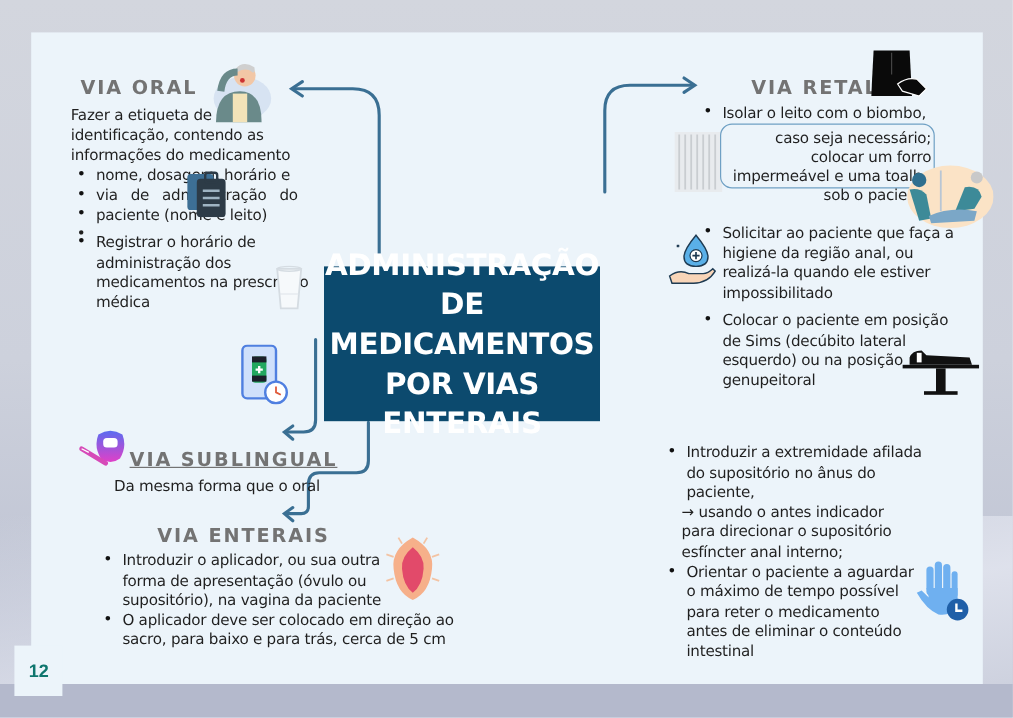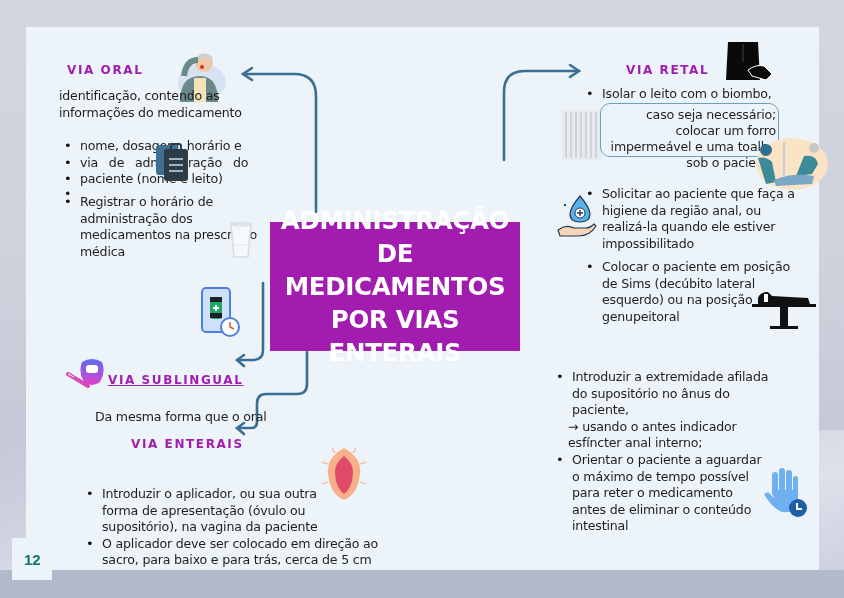--- a/index.html
+++ b/index.html
@@ -23,30 +23,30 @@
     position: absolute; left: 12px; top: 538px; width: 40px; height: 42px;
     background: #ecf4fa;
   }
   .page-num {
     position: absolute; left: 24px; top: 551px;
     font-weight: bold; font-size: 15px; color: #0f766e;
     font-family: "Liberation Sans", sans-serif;
   }
   .heading {
     position: absolute; font-weight: bold; letter-spacing: 1.6px;
-    color: #a21caf; font-size: 12px;
+    color: #737373; font-size: 16px;
     font-family: "DejaVu Sans", sans-serif;
   }
   .txt { position: absolute; font-size: 12.6px; line-height: 16.6px; color: #1f1f1f; font-family: "DejaVu Sans", sans-serif; letter-spacing: -0.2px; }
   .txt ul { list-style: none; }
   .txt li { position: relative; padding-left: 22px; }
   .txt li::before { content: "•"; position: absolute; left: 6px; top: 0; font-size: 13px; color: #111; }
   .title-box {
-    position: absolute; left: 270px; top: 222px; width: 250px; height: 129px;
-    background: #a21caf;
+    position: absolute; left: 270px; top: 222px; width: 230px; height: 129px;
+    background: #0c4a6e;
     display: flex; align-items: center; justify-content: center; text-align: center;
   }
   .title-box span {
     color: #ffffff; font-weight: bold; font-size: 24.5px; line-height: 33px;
     font-family: "DejaVu Sans", sans-serif; letter-spacing: -0.3px; white-space: pre-line;
   }
   .rounded-note {
     position: absolute; left: 600px; top: 103px; width: 179px; height: 54px;
     border: 1.5px solid #6fa0c4; border-radius: 10px; background: #ecf4fa;
   }
@@ -92,20 +92,21 @@
     <ellipse cx="30" cy="36" rx="24" ry="18" fill="#d7e3f2"></ellipse>
     <path d="M8 56 Q8 30 28 30 Q46 30 46 56 Z" fill="#6a8a8a"></path>
     <rect x="22" y="32" width="12" height="24" fill="#f3e3b8"></rect>
     <circle cx="32" cy="17" r="9" fill="#f2c7a6"></circle>
     <path d="M24 12 Q30 4 40 10 Q41 16 38 14 Q33 10 26 14 Z" fill="#cfcfcf"></path>
     <path d="M12 30 Q14 14 26 14" stroke="#6a8a8a" stroke-width="6" fill="none"></path>
     <circle cx="30" cy="21" r="2" fill="#c33"></circle>
   </svg>
 </div>
 <div class="txt" style="left:59px; top:88px; width:220px;">
+  <div>Fazer a etiqueta de</div>
   <div>identificação, contendo as</div>
   <div>informações do medicamento</div>
 </div>
 <div class="txt" style="left:58px; top:138px; width:230px;">
   <ul>
     <li style="text-align:justify;">nome, dosagem, horário e</li>
     <li style="word-spacing:7px;">via de administração do</li>
     <li>paciente (nome e leito)</li>
   </ul>
 </div>
@@ -152,40 +153,40 @@
           <stop offset="1" stop-color="#e040c8"></stop>
         </linearGradient>
       </defs>
     <path d="M16 4 Q26 -2 36 4 Q40 14 34 24 Q26 30 18 24 Q12 14 16 4 Z" fill="url(#g1)"></path>
     <rect x="20" y="7" width="12" height="8" rx="3" fill="#fff"></rect>
     <path d="M2 16 L22 28" stroke="#d64ab8" stroke-width="4" stroke-linecap="round"></path>
     <path d="M2 16 L8 19" stroke="#fff" stroke-width="1"></path>
   </svg>
 </div>
 <div class="heading" style="left:108px; top:373px;text-decoration:underline;">VIA SUBLINGUAL</div>
-<div class="txt" style="left:95px; top:397px; width:200px;margin-top:12px;">Da mesma forma que o oral</div>
+<div class="txt" style="left:95px; top:397px; width:200px;">Da mesma forma que o oral</div>
 
 <div class="heading" style="left:131px; top:437px;">VIA ENTERAIS</div>
 <div class="icon" style="left:318px; top:444px; width:52px; height:58px;">
   <svg width="52" height="58" viewBox="0 0 52 58">
     <g stroke="#f3c3a3" stroke-width="1.5">
       <line x1="4" y1="18" x2="10" y2="20"></line>
         <line x1="4" y1="40" x2="10" y2="38"></line>
       <line x1="48" y1="18" x2="42" y2="20"></line>
         <line x1="48" y1="40" x2="42" y2="38"></line>
       <line x1="14" y1="4" x2="17" y2="9"></line>
         <line x1="38" y1="4" x2="35" y2="9"></line>
     </g>
     <path d="M26 4 Q44 14 42 30 Q40 50 26 56 Q12 50 10 30 Q8 14 26 4 Z" fill="#f6b08a"></path>
     <path d="M26 12 Q36 20 35 30 Q34 44 26 50 Q18 44 17 30 Q16 20 26 12 Z" fill="#e24a6a"></path>
   </svg>
 </div>
 <div class="txt" style="left:80px; top:459px; width:300px;">
   <ul>
-    <li style="width:250px;margin-top:27px;">Introduzir o aplicador, ou sua outra forma de apresentação (óvulo ou supositório), na vagina da paciente</li>
+    <li style="width:250px;">Introduzir o aplicador, ou sua outra forma de apresentação (óvulo ou supositório), na vagina da paciente</li>
     <li>O aplicador deve ser colocado em direção ao sacro, para baixo e para trás, cerca de 5 cm</li>
   </ul>
 </div>
 
 <div class="heading" style="left:626px; top:63px;">VIA RETAL</div>
 <div class="icon" style="left:726px; top:40px; width:48px; height:42px;">
   <svg width="48" height="42" viewBox="0 0 48 42">
     <path d="M2 2 H32 L34 40 H0 Z" fill="#0a0a0a"></path>
     <line x1="17" y1="4" x2="17" y2="22" stroke="#444" stroke-width="1"></line>
     <path d="M22 30 Q30 24 38 26 L46 34 L40 40 L26 36 Z" fill="#0a0a0a" stroke="#fff" stroke-width="1"></path>
@@ -251,20 +252,21 @@
     <rect x="28" y="17" width="8" height="20" fill="#111"></rect>
     <rect x="18" y="36" width="28" height="3" fill="#111"></rect>
   </svg>
 </div>
 
 <div class="txt" style="left:550px; top:345px; width:260px;margin-top:24px;">
   <ul>
     <li style="width:230px;">Introduzir a extremidade afilada do supositório no ânus do paciente,</li>
     <li class="nob" style="padding-left:18px;"><span>→ usando o antes indicador</span></li>
   </ul>
+  <div style="padding-left:18px;">para direcionar o supositório</div>
   <div style="padding-left:18px;">esfíncter anal interno;</div>
   <ul>
     <li style="width:212px;">Orientar o paciente a aguardar o máximo de tempo possível para reter o medicamento antes de eliminar o conteúdo intestinal</li>
   </ul>
 </div>
 <style>
   .nob::before { content: "" !important; }
 </style>
 <div class="icon" style="left:762px; top:466px; width:48px; height:52px;">
   <svg width="48" height="52" viewBox="0 0 48 52">

